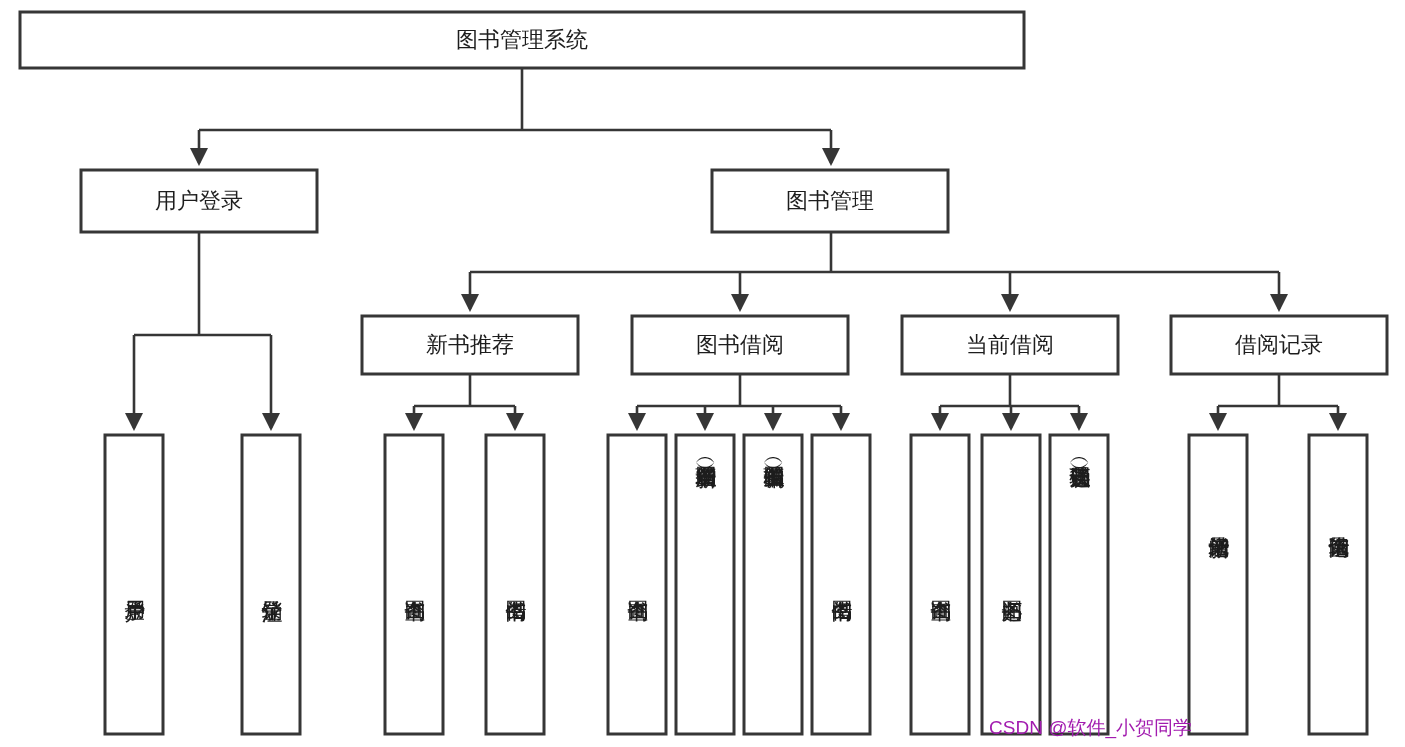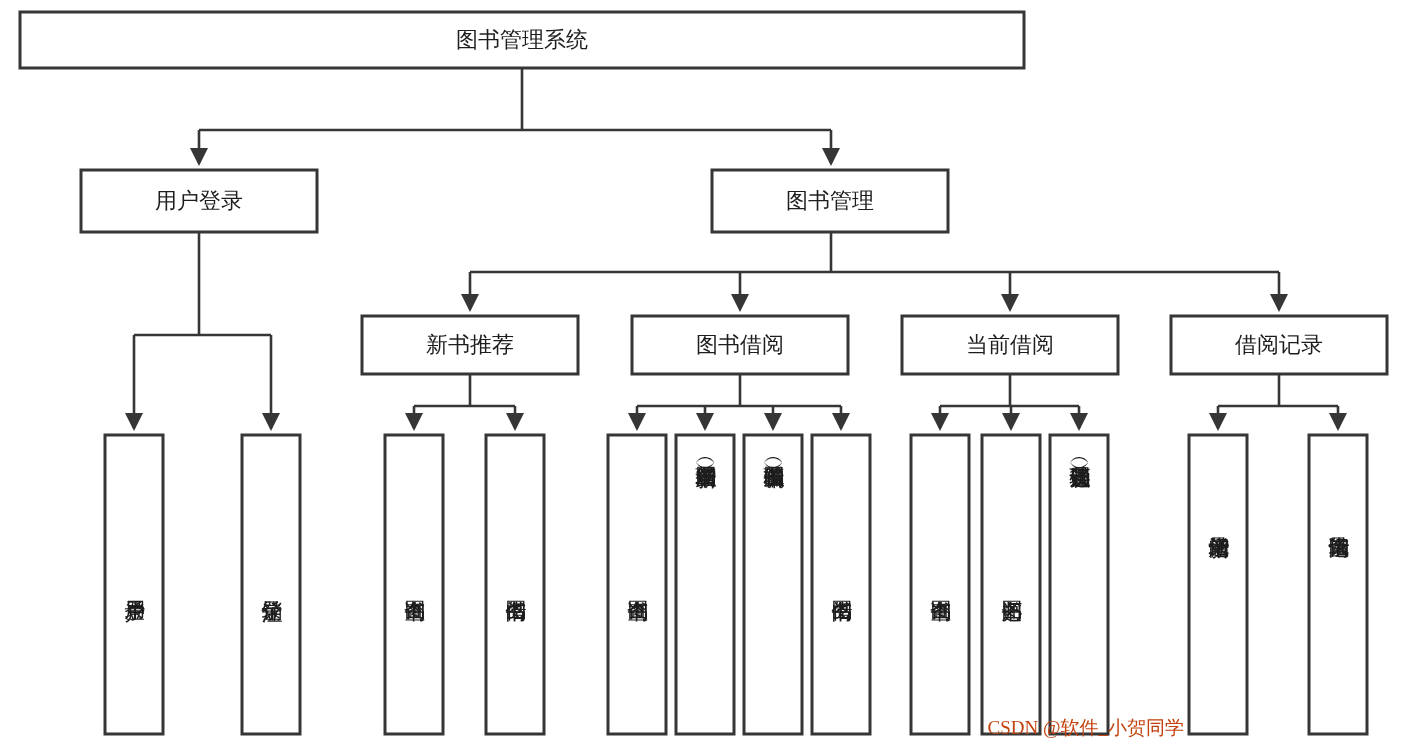--- a/index.html
+++ b/index.html
@@ -46,25 +46,25 @@
     font-size: 22px;
     text-anchor: middle;
     dominant-baseline: middle;
   }
   .node-label.vertical-label {
     font-size: 21px;
     letter-spacing: 0px;
   }
   .watermark {
     position: absolute;
-    right: 12px;
+    right: 4px;
     bottom: 6px;
-    font-family: Liberation Serif, serif;
+    font-family: Liberation Sans, sans-serif;
     font-size: 19px;
-    color: #c2410c;
+    color: #a21caf;
     white-space: nowrap;
     pointer-events: none;
   }
 </style>
 </head>
 <body>
 
 <div id="diagram-root">
 
   <svg class="flow" viewBox="0 0 1405 747" xmlns="http://www.w3.org/2000/svg">

